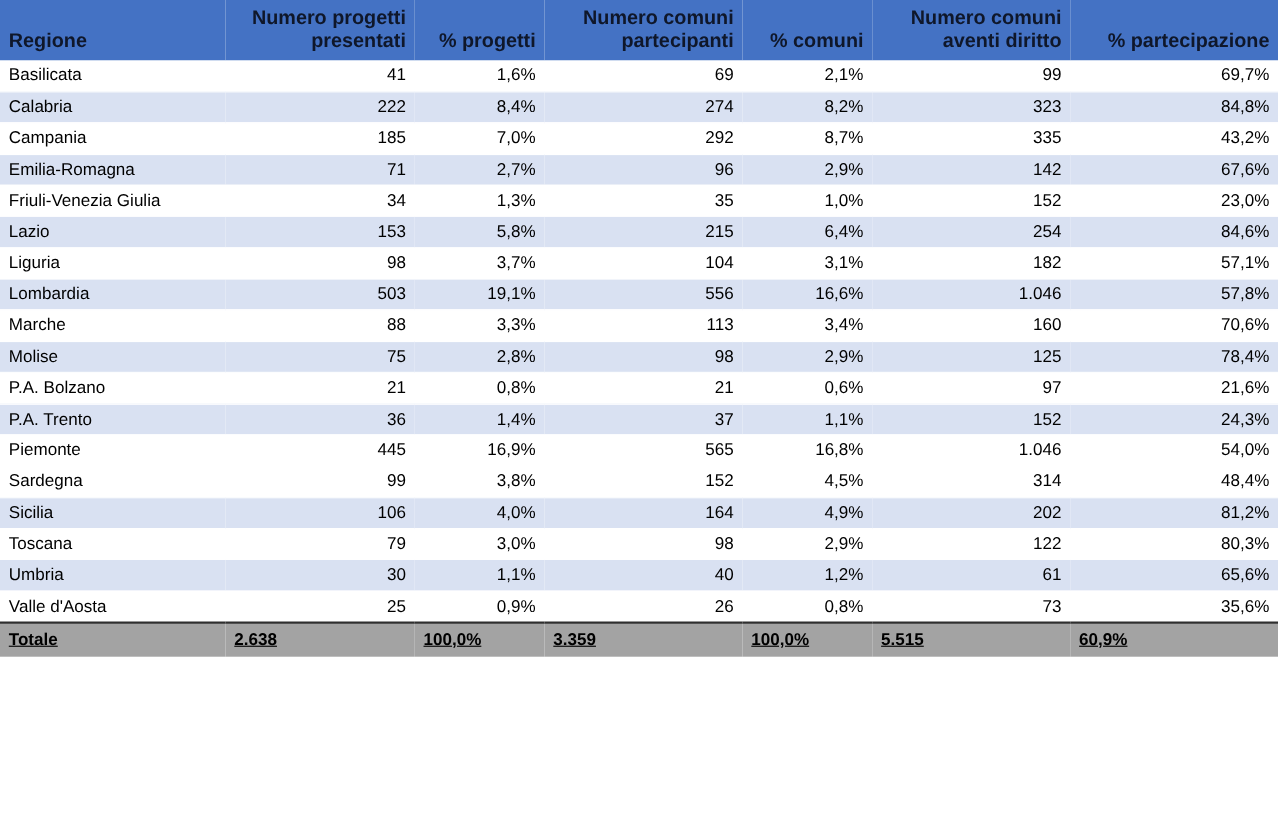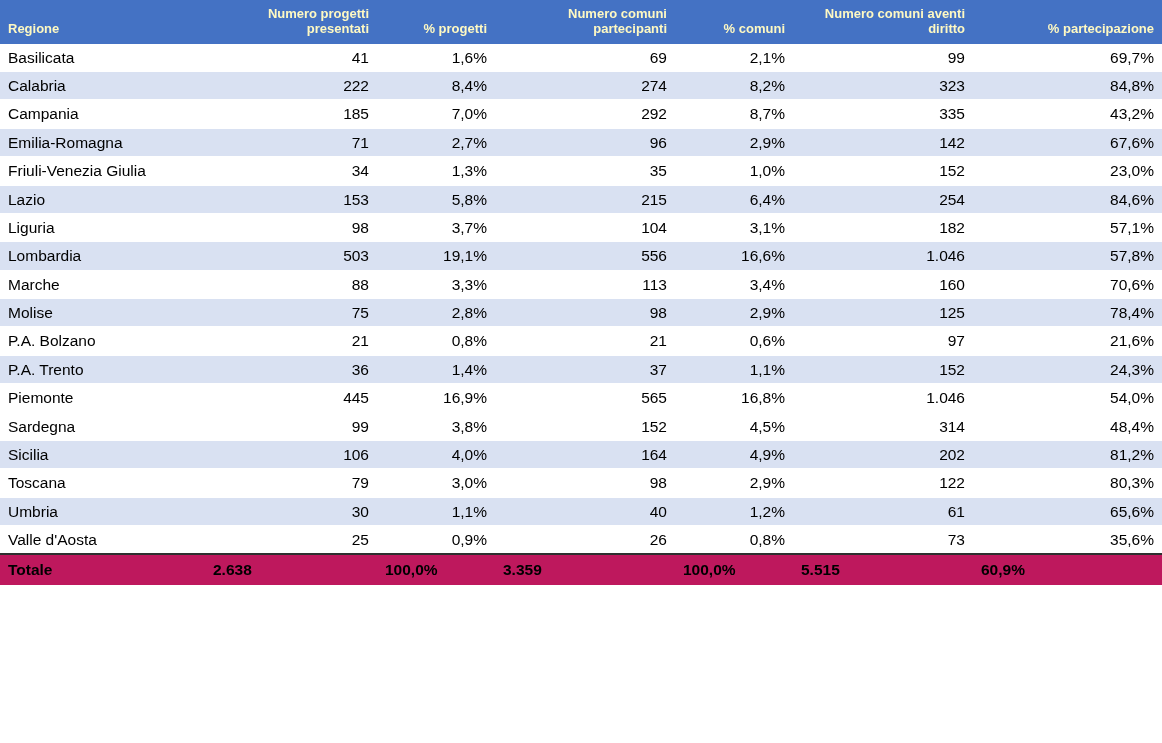--- a/index.html
+++ b/index.html
@@ -19,23 +19,23 @@
     padding: 0;
   }
   table.data-table {
     border-collapse: collapse;
     width: 1162px;
     table-layout: fixed;
     font-size: 15.5px;
   }
   table.data-table thead th {
     background: #4472c4;
-    color: #fef9c3;
+    color: #0f172a;
     font-weight: bold;
-    font-size: 13px;
+    font-size: 18px;
     padding: 6px 8px 7px 8px;
     vertical-align: bottom;
     border: none;
     line-height: 1.18;
   }
   th.col-region {
     text-align: left;
     width: 205px;
   }
   th.col-num {
@@ -60,25 +60,26 @@
   tbody tr.even td { background: #ffffff; }
   td.cell-region {
     text-align: left;
     color: #000000;
   }
   td.cell-num {
     text-align: right;
     color: #000000;
   }
   tfoot td {
-    background: #be185d;
+    background: #a3a3a3;
     font-weight: bold;
     padding: 5px 8px;
     border-top: 2px solid #2f2f2f;
     line-height: 1.25;
+    text-decoration: underline;
   }
   tfoot td.cell-region { text-align: left; }
   tfoot td.cell-num { text-align: left; }
 </style>
 </head>
 <body>
 
 <div class="table-wrap">
   <table class="data-table">
     <colgroup>

